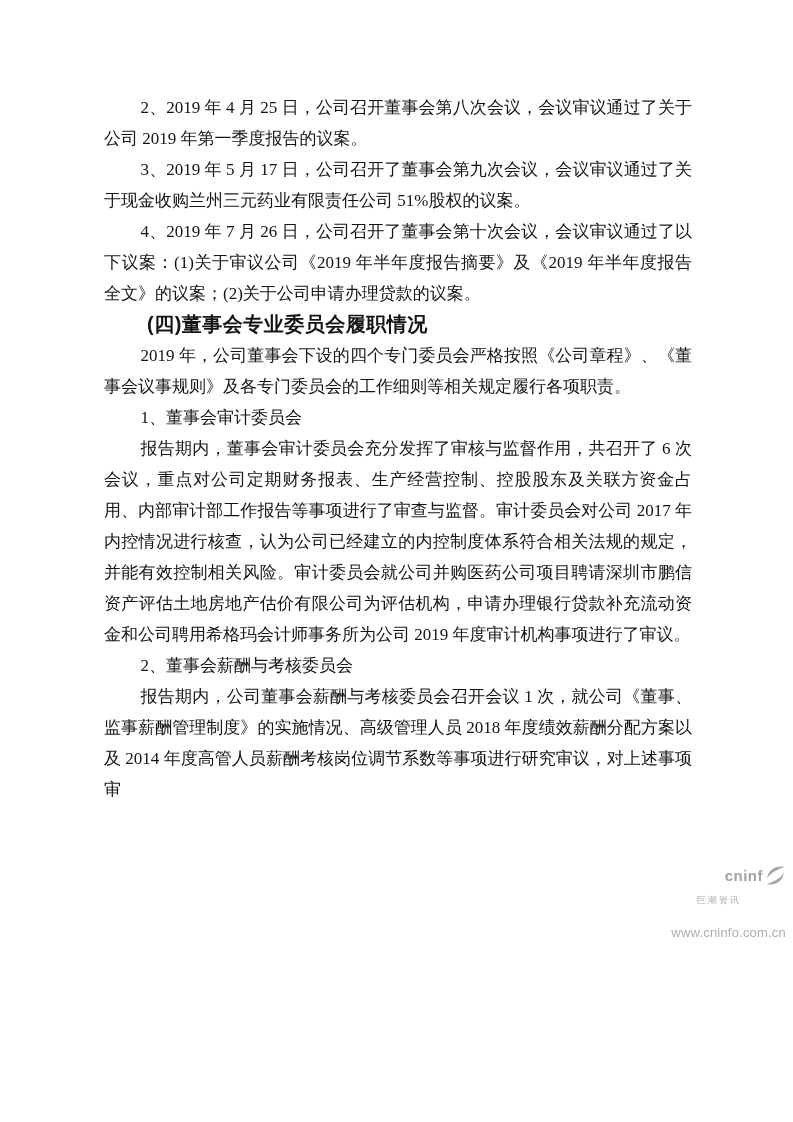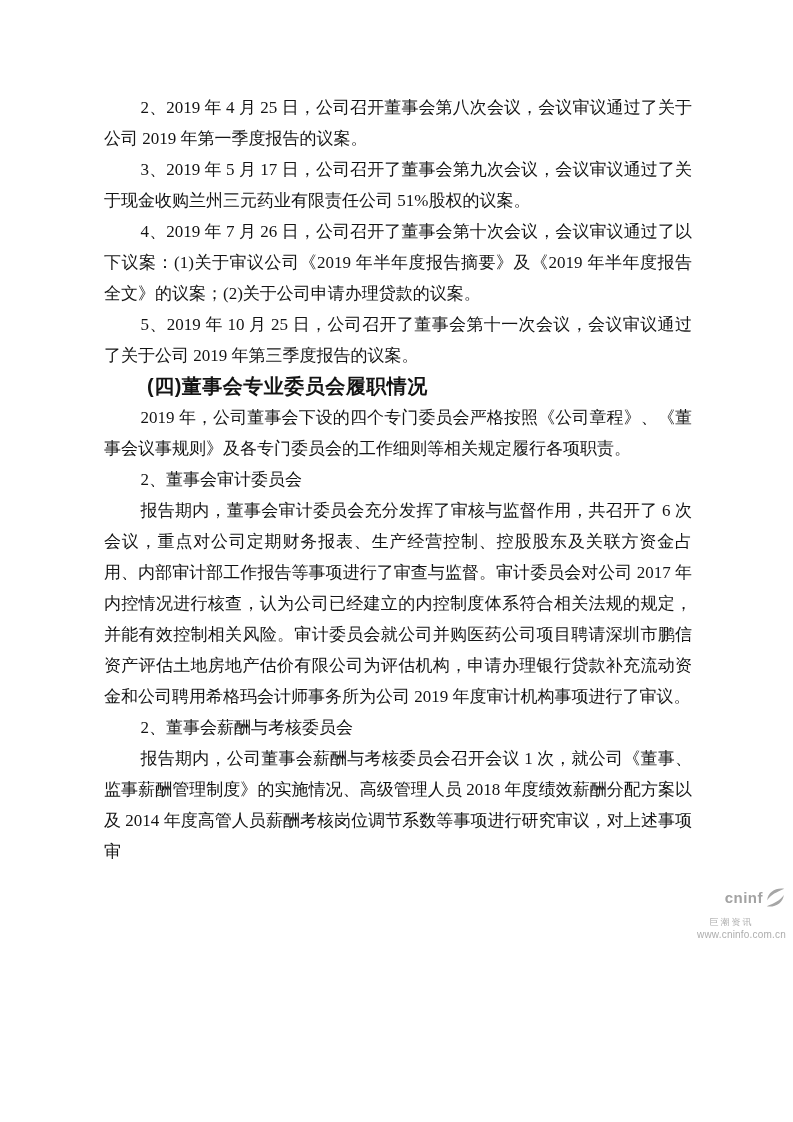--- a/index.html
+++ b/index.html
@@ -69,40 +69,39 @@
   }
   .logo-caption {
     font-size: 9px;
     letter-spacing: 2px;
     text-align: center;
     padding-right: 20px;
     margin-top: 8px;
     color: #adadad;
   }
   .logo-url {
-    font-size: 10px;
+    font-size: 13px;
     letter-spacing: 0.2px;
-    margin-top: 0;
+    margin-top: 18px;
     color: #adadad;
     white-space: nowrap;
   }
 </style>
 </head>
 <body>
 
 <div class="page">
 
   <div class="text-body">
     <p>2、2019 年 4 月 25 日，公司召开董事会第八次会议，会议审议通过了关于公司 2019 年第一季度报告的议案。</p>
     <p>3、2019 年 5 月 17 日，公司召开了董事会第九次会议，会议审议通过了关于现金收购兰州三元药业有限责任公司 51%股权的议案。</p>
     <p>4、2019 年 7 月 26 日，公司召开了董事会第十次会议，会议审议通过了以下议案：(1)关于审议公司《2019 年半年度报告摘要》及《2019 年半年度报告全文》的议案；(2)关于公司申请办理贷款的议案。</p>
-    <p>5、2019 年 10 月 25 日，公司召开了董事会第十一次会议，会议审议通过了关于公司 2019 年第三季度报告的议案。</p>
     <p class="heading">(四)董事会专业委员会履职情况</p>
     <p>2019 年，公司董事会下设的四个专门委员会严格按照《公司章程》、《董事会议事规则》及各专门委员会的工作细则等相关规定履行各项职责。</p>
-    <p>2、董事会审计委员会</p>
+    <p>1、董事会审计委员会</p>
     <p>报告期内，董事会审计委员会充分发挥了审核与监督作用，共召开了 6 次会议，重点对公司定期财务报表、生产经营控制、控股股东及关联方资金占用、内部审计部工作报告等事项进行了审查与监督。审计委员会对公司 2017 年内控情况进行核查，认为公司已经建立的内控制度体系符合相关法规的规定，并能有效控制相关风险。审计委员会就公司并购医药公司项目聘请深圳市鹏信资产评估土地房地产估价有限公司为评估机构，申请办理银行贷款补充流动资金和公司聘用希格玛会计师事务所为公司 2019 年度审计机构事项进行了审议。</p>
     <p>2、董事会薪酬与考核委员会</p>
     <p>报告期内，公司董事会薪酬与考核委员会召开会议 1 次，就公司《董事、监事薪酬管理制度》的实施情况、高级管理人员 2018 年度绩效薪酬分配方案以及 2014 年度高管人员薪酬考核岗位调节系数等事项进行研究审议，对上述事项审</p>
   </div>
 
   <div class="footer">
     <div class="logo-row">
       <span class="logo-text">cninf</span>
       <span class="swirl-icon">
         <svg viewBox="0 0 24 24" width="21" height="21" aria-hidden="true">

